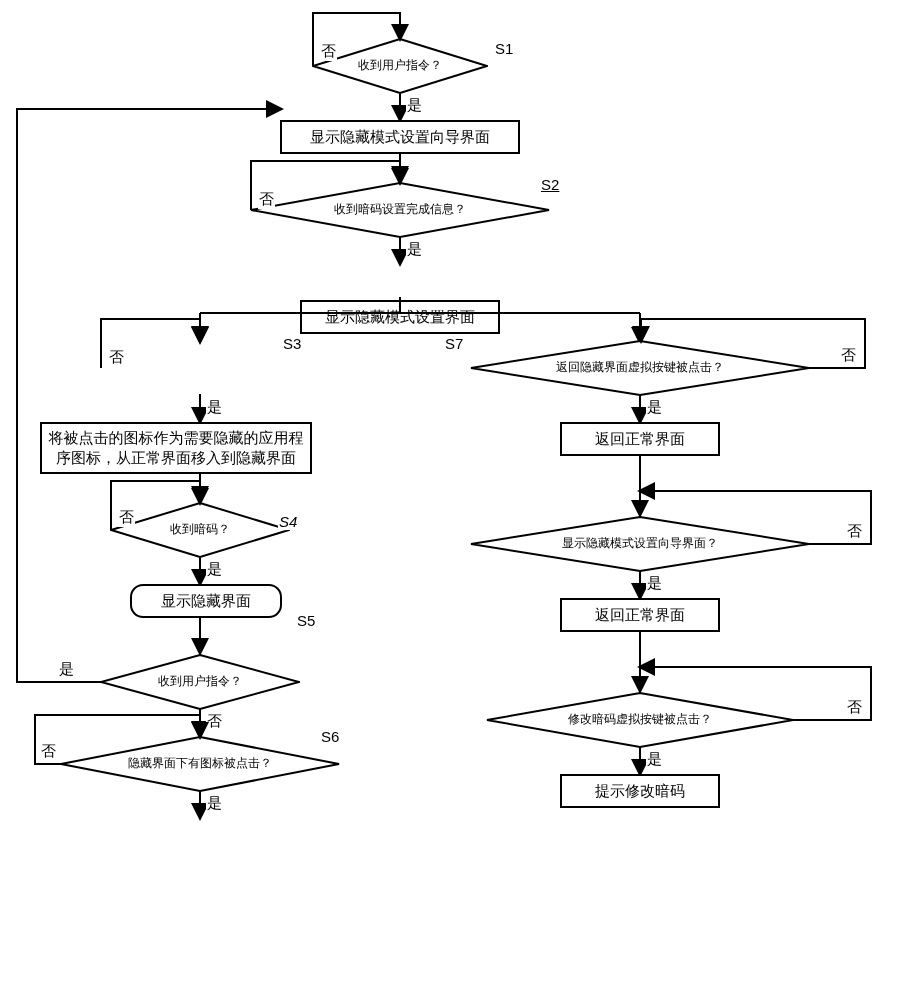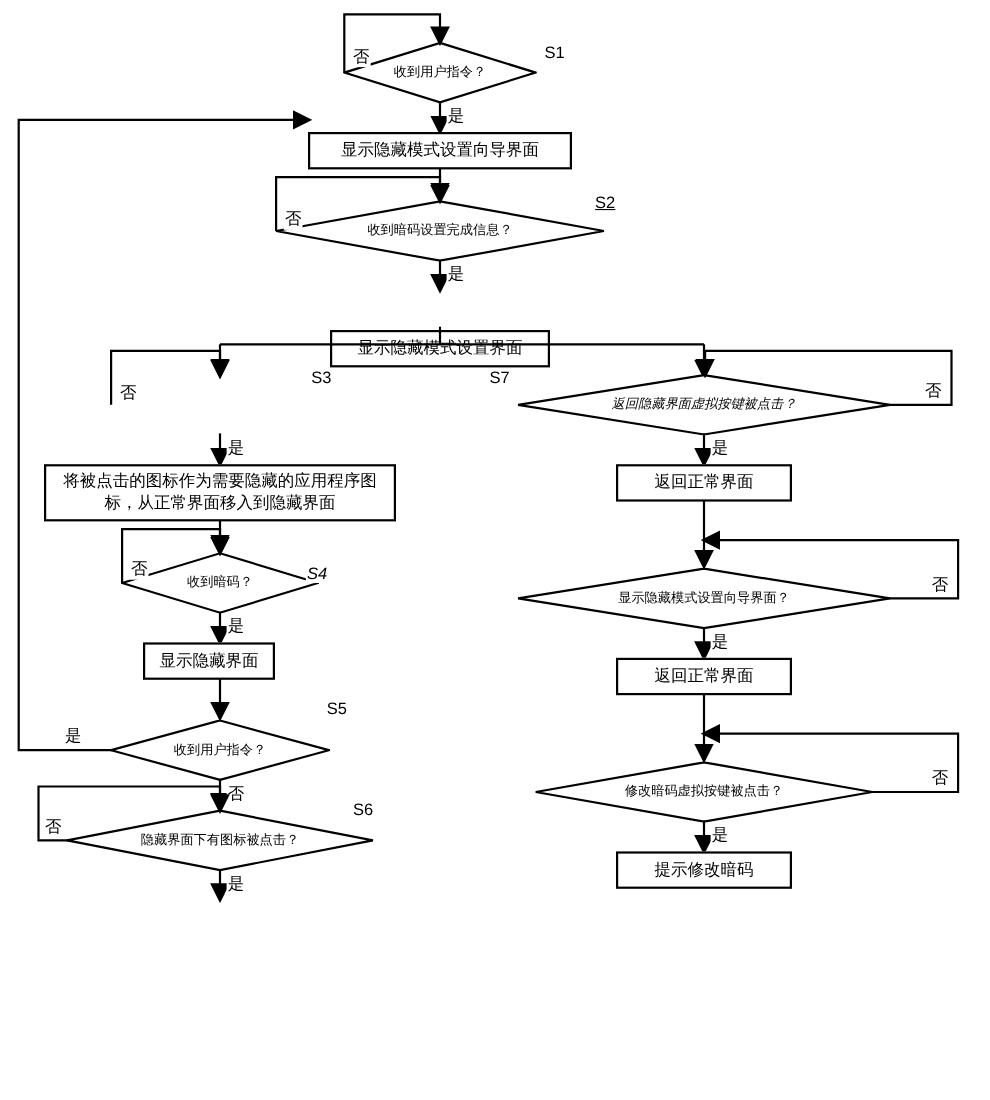--- a/index.html
+++ b/index.html
@@ -176,21 +176,21 @@
         <defs>
           <marker id="ah-d3y" markerWidth="9" markerHeight="9" refX="7" refY="4.5" orient="auto">
             <path d="M0,0 L9,4.5 L0,9 Z" fill="#000"></path>
           </marker>
         </defs>
     <line x1="5" y1="0" x2="5" y2="27" stroke="#000" stroke-width="2" marker-end="url(#ah-d3y)"></line>
       </svg>
   </div>
   <div class="tag" style="left:206px; top:398px;">是</div>
 
-  <div class="box" style="left:40px; top:422px; width:320px; height:52px;">
+  <div class="box" style="left:40px; top:422px; width:272px; height:52px;">
     <span>将被点击的图标作为需要隐藏的应用程序图标，从正常界面移入到隐藏界面</span>
   </div>
 
   <div class="edge" style="left:195px; top:473px; width:12px; height:30px;">
     <svg width="12" height="30">
         <defs>
           <marker id="ah-p3d4" markerWidth="9" markerHeight="9" refX="7" refY="4.5" orient="auto">
             <path d="M0,0 L9,4.5 L0,9 Z" fill="#000"></path>
           </marker>
         </defs>
@@ -223,35 +223,35 @@
         <defs>
           <marker id="ah-d4y" markerWidth="9" markerHeight="9" refX="7" refY="4.5" orient="auto">
             <path d="M0,0 L9,4.5 L0,9 Z" fill="#000"></path>
           </marker>
         </defs>
     <line x1="5" y1="0" x2="5" y2="27" stroke="#000" stroke-width="2" marker-end="url(#ah-d4y)"></line>
       </svg>
   </div>
   <div class="tag" style="left:206px; top:560px;">是</div>
 
-  <div class="box" style="left:130px; top:584px; width:120px; height:34px;">
+  <div class="box" style="left:130px; top:584px; width:152px; height:34px;border-radius:13px;">
     <span>显示隐藏界面</span>
   </div>
 
   <div class="edge" style="left:195px; top:617px; width:12px; height:38px;">
     <svg width="12" height="38">
         <defs>
           <marker id="ah-p4d5" markerWidth="9" markerHeight="9" refX="7" refY="4.5" orient="auto">
             <path d="M0,0 L9,4.5 L0,9 Z" fill="#000"></path>
           </marker>
         </defs>
     <line x1="5" y1="0" x2="5" y2="35" stroke="#000" stroke-width="2" marker-end="url(#ah-p4d5)"></line>
       </svg>
   </div>
-  <div class="tag" style="left:296px; top:636px;">S5</div>
+  <div class="tag" style="left:296px; top:612px;">S5</div>
 
   <div class="diamond" style="left:100px; top:654px; width:200px; height:56px;">
     <svg width="200" height="56">
         <polygon points="100,1 199,28 100,55 1,28" fill="#fff" stroke="#000" stroke-width="2"></polygon>
       </svg>
     <div class="dlabel">收到用户指令？</div>
   </div>
 
   <div class="edge" style="left:14px; top:106px; width:276px; height:580px;">
     <svg width="276" height="580">
@@ -303,21 +303,21 @@
           <marker id="ah-d6y" markerWidth="9" markerHeight="9" refX="7" refY="4.5" orient="auto">
             <path d="M0,0 L9,4.5 L0,9 Z" fill="#000"></path>
           </marker>
         </defs>
     <line x1="5" y1="0" x2="5" y2="27" stroke="#000" stroke-width="2" marker-end="url(#ah-d6y)"></line>
       </svg>
   </div>
   <div class="tag" style="left:206px; top:794px;">是</div>
 
 
-  <div class="diamond" style="left:470px; top:340px; width:340px; height:56px;font-style:italic;">
+  <div class="diamond" style="left:470px; top:340px; width:340px; height:56px;">
     <svg width="340" height="56">
         <polygon points="170,1 339,28 170,55 1,28" fill="#fff" stroke="#000" stroke-width="2"></polygon>
       </svg>
     <div class="dlabel">返回隐藏界面虚拟按键被点击？</div>
   </div>
   <div class="tag" style="left:444px; top:335px;">S7</div>
 
   <div class="edge" style="left:638px; top:316px; width:230px; height:54px;">
     <svg width="230" height="54">
         <defs>

